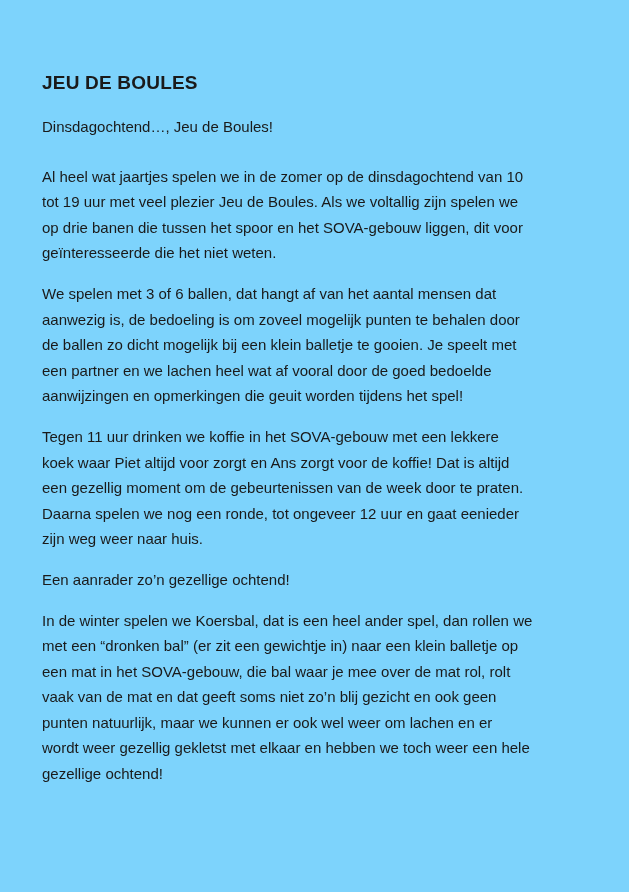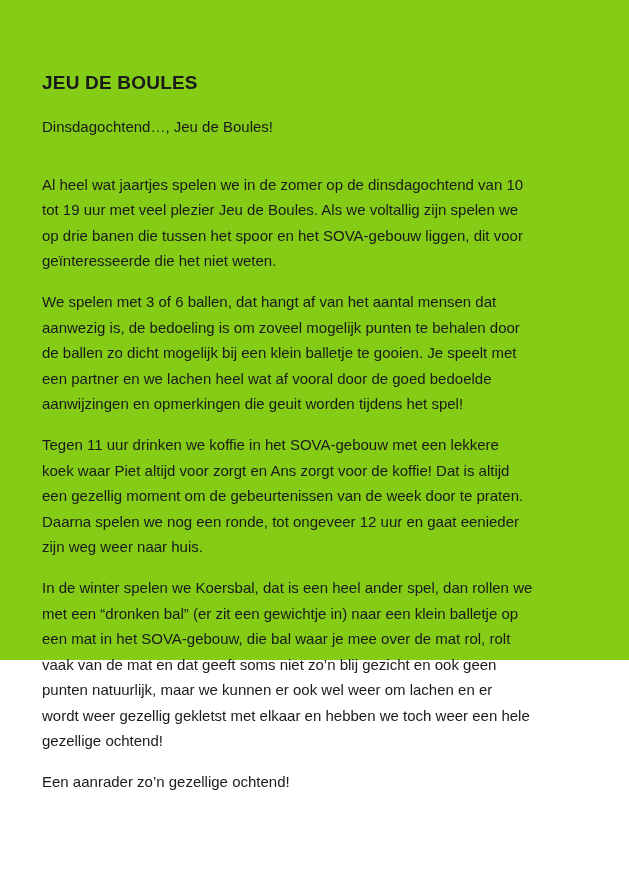--- a/index.html
+++ b/index.html
@@ -10,41 +10,41 @@
   body {
     width: 629px;
     height: 892px;
     overflow: hidden;
     font-family: "Liberation Sans", "DejaVu Sans", sans-serif;
     color: #1a1a1a;
   }
   .page {
     box-sizing: border-box;
     width: 629px;
-    height: 660px;
+    height: 892px;
     padding: 70px 40px 0 42px;
-    background: #84cc16;
+    background: #7dd3fc;
   }
   .doc-title {
     font-size: 19px;
     line-height: 26px;
     font-weight: 700;
     margin: 0 0 18px 0;
     letter-spacing: 0.2px;
     color: #1a1a1a;
   }
   .doc-paragraph {
     font-size: 15px;
     line-height: 25.6px;
     margin: 0 0 15px 0;
     white-space: pre-wrap;
     color: #1a1a1a;
   }
   .doc-intro {
-    margin-bottom: 32px;
+    margin-bottom: 24px;
   }
 </style>
 </head>
 <body>
 
 <div class="page">
   <h1 class="doc-title">JEU DE BOULES</h1>
 
   <p class="doc-paragraph doc-intro">Dinsdagochtend…, Jeu de Boules!</p>
 
@@ -58,22 +58,22 @@
 de ballen zo dicht mogelijk bij een klein balletje te gooien. Je speelt met
 een partner en we lachen heel wat af vooral door de goed bedoelde
 aanwijzingen en opmerkingen die geuit worden tijdens het spel!</p>
 
   <p class="doc-paragraph">Tegen 11 uur drinken we koffie in het SOVA-gebouw met een lekkere
 koek waar Piet altijd voor zorgt en Ans zorgt voor de koffie! Dat is altijd
 een gezellig moment om de gebeurtenissen van de week door te praten.
 Daarna spelen we nog een ronde, tot ongeveer 12 uur en gaat eenieder
 zijn weg weer naar huis.</p>
 
+  <p class="doc-paragraph">Een aanrader zo’n gezellige ochtend!</p>
+
   <p class="doc-paragraph">In de winter spelen we Koersbal, dat is een heel ander spel, dan rollen we
 met een “dronken bal” (er zit een gewichtje in) naar een klein balletje op
 een mat in het SOVA-gebouw, die bal waar je mee over de mat rol, rolt
 vaak van de mat en dat geeft soms niet zo’n blij gezicht en ook geen
 punten natuurlijk, maar we kunnen er ook wel weer om lachen en er
 wordt weer gezellig gekletst met elkaar en hebben we toch weer een hele
 gezellige ochtend!</p>
-
-  <p class="doc-paragraph">Een aanrader zo’n gezellige ochtend!</p>
 </div>
 
 </body></html>

